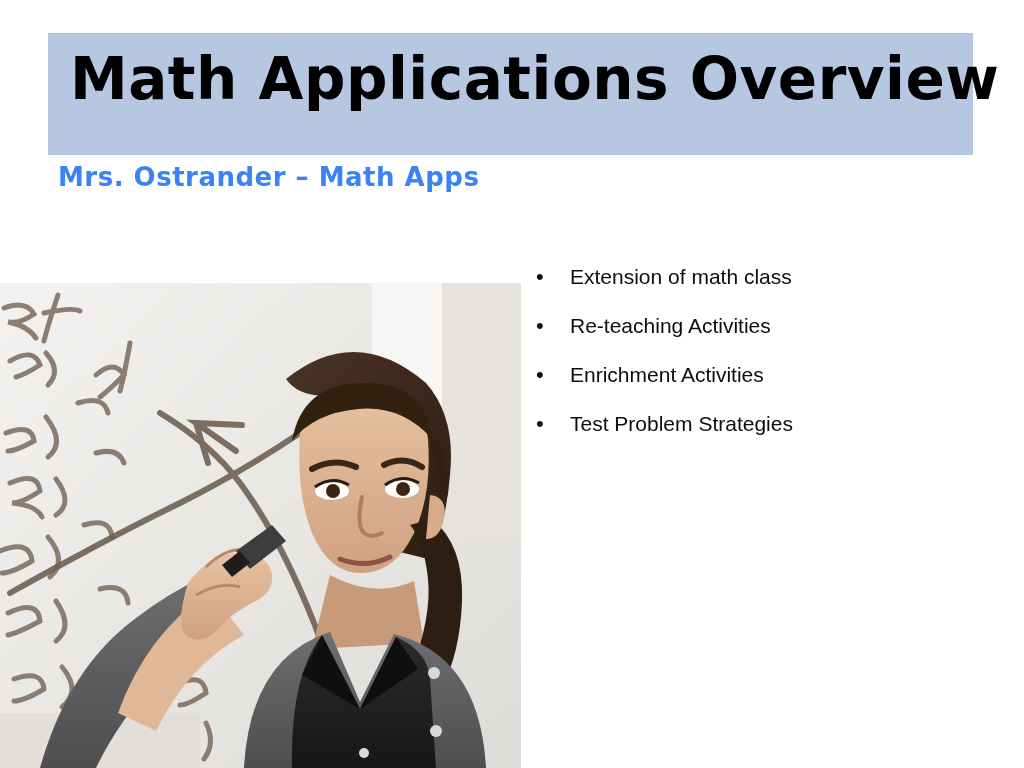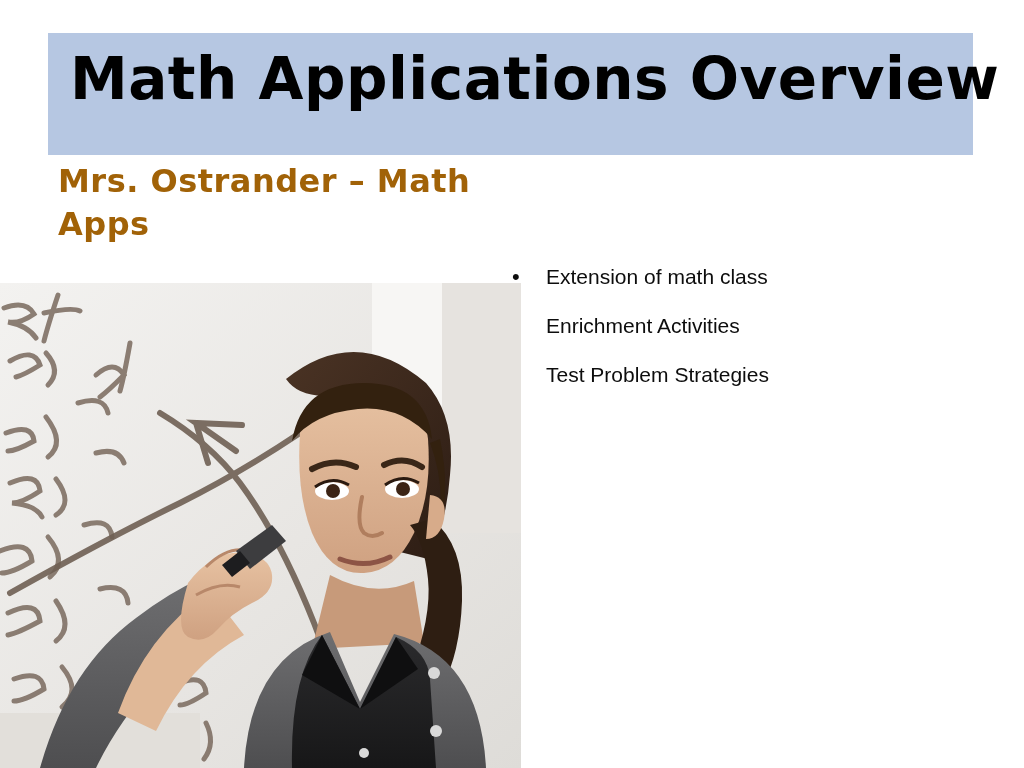--- a/index.html
+++ b/index.html
@@ -44,31 +44,31 @@
     white-space: nowrap;
   }
 
   
   .subtitle {
     position: absolute;
     left: 58px;
     top: 160px;
     width: 430px;
     font-family: "DejaVu Sans", sans-serif;
-    font-size: 32px;
+    font-size: 26px;
     font-weight: bold;
-    color: #a16207;
+    color: #3b82f6;
     line-height: 1.35;
     letter-spacing: 0.5px;
   }
 
   
   .bullets {
     position: absolute;
-    left: 504px;
+    left: 528px;
     top: 252px;
     width: 470px;
     list-style: none;
     margin: 0;
     padding: 0;
   }
   .bullets li {
     position: relative;
     padding-left: 42px;
     font-size: 21px;
@@ -102,20 +102,21 @@
 
 <div class="slide">
 
   <div class="title-banner"></div>
   <div class="title-text">Math Applications Overview</div>
 
   <div class="subtitle">Mrs. Ostrander – Math Apps</div>
 
   <ul class="bullets">
     <li>Extension of math class</li>
+    <li>Re-teaching Activities</li>
     <li>Enrichment Activities</li>
     <li>Test Problem Strategies</li>
   </ul>
 
   <div class="photo">
     <svg width="521" height="485" viewBox="0 0 521 485" xmlns="http://www.w3.org/2000/svg">
       <defs>
         <linearGradient id="bgGrad" x1="0" y1="0" x2="1" y2="1">
           <stop offset="0%" stop-color="#f3f2f0"></stop>
           <stop offset="55%" stop-color="#e8e6e3"></stop>

